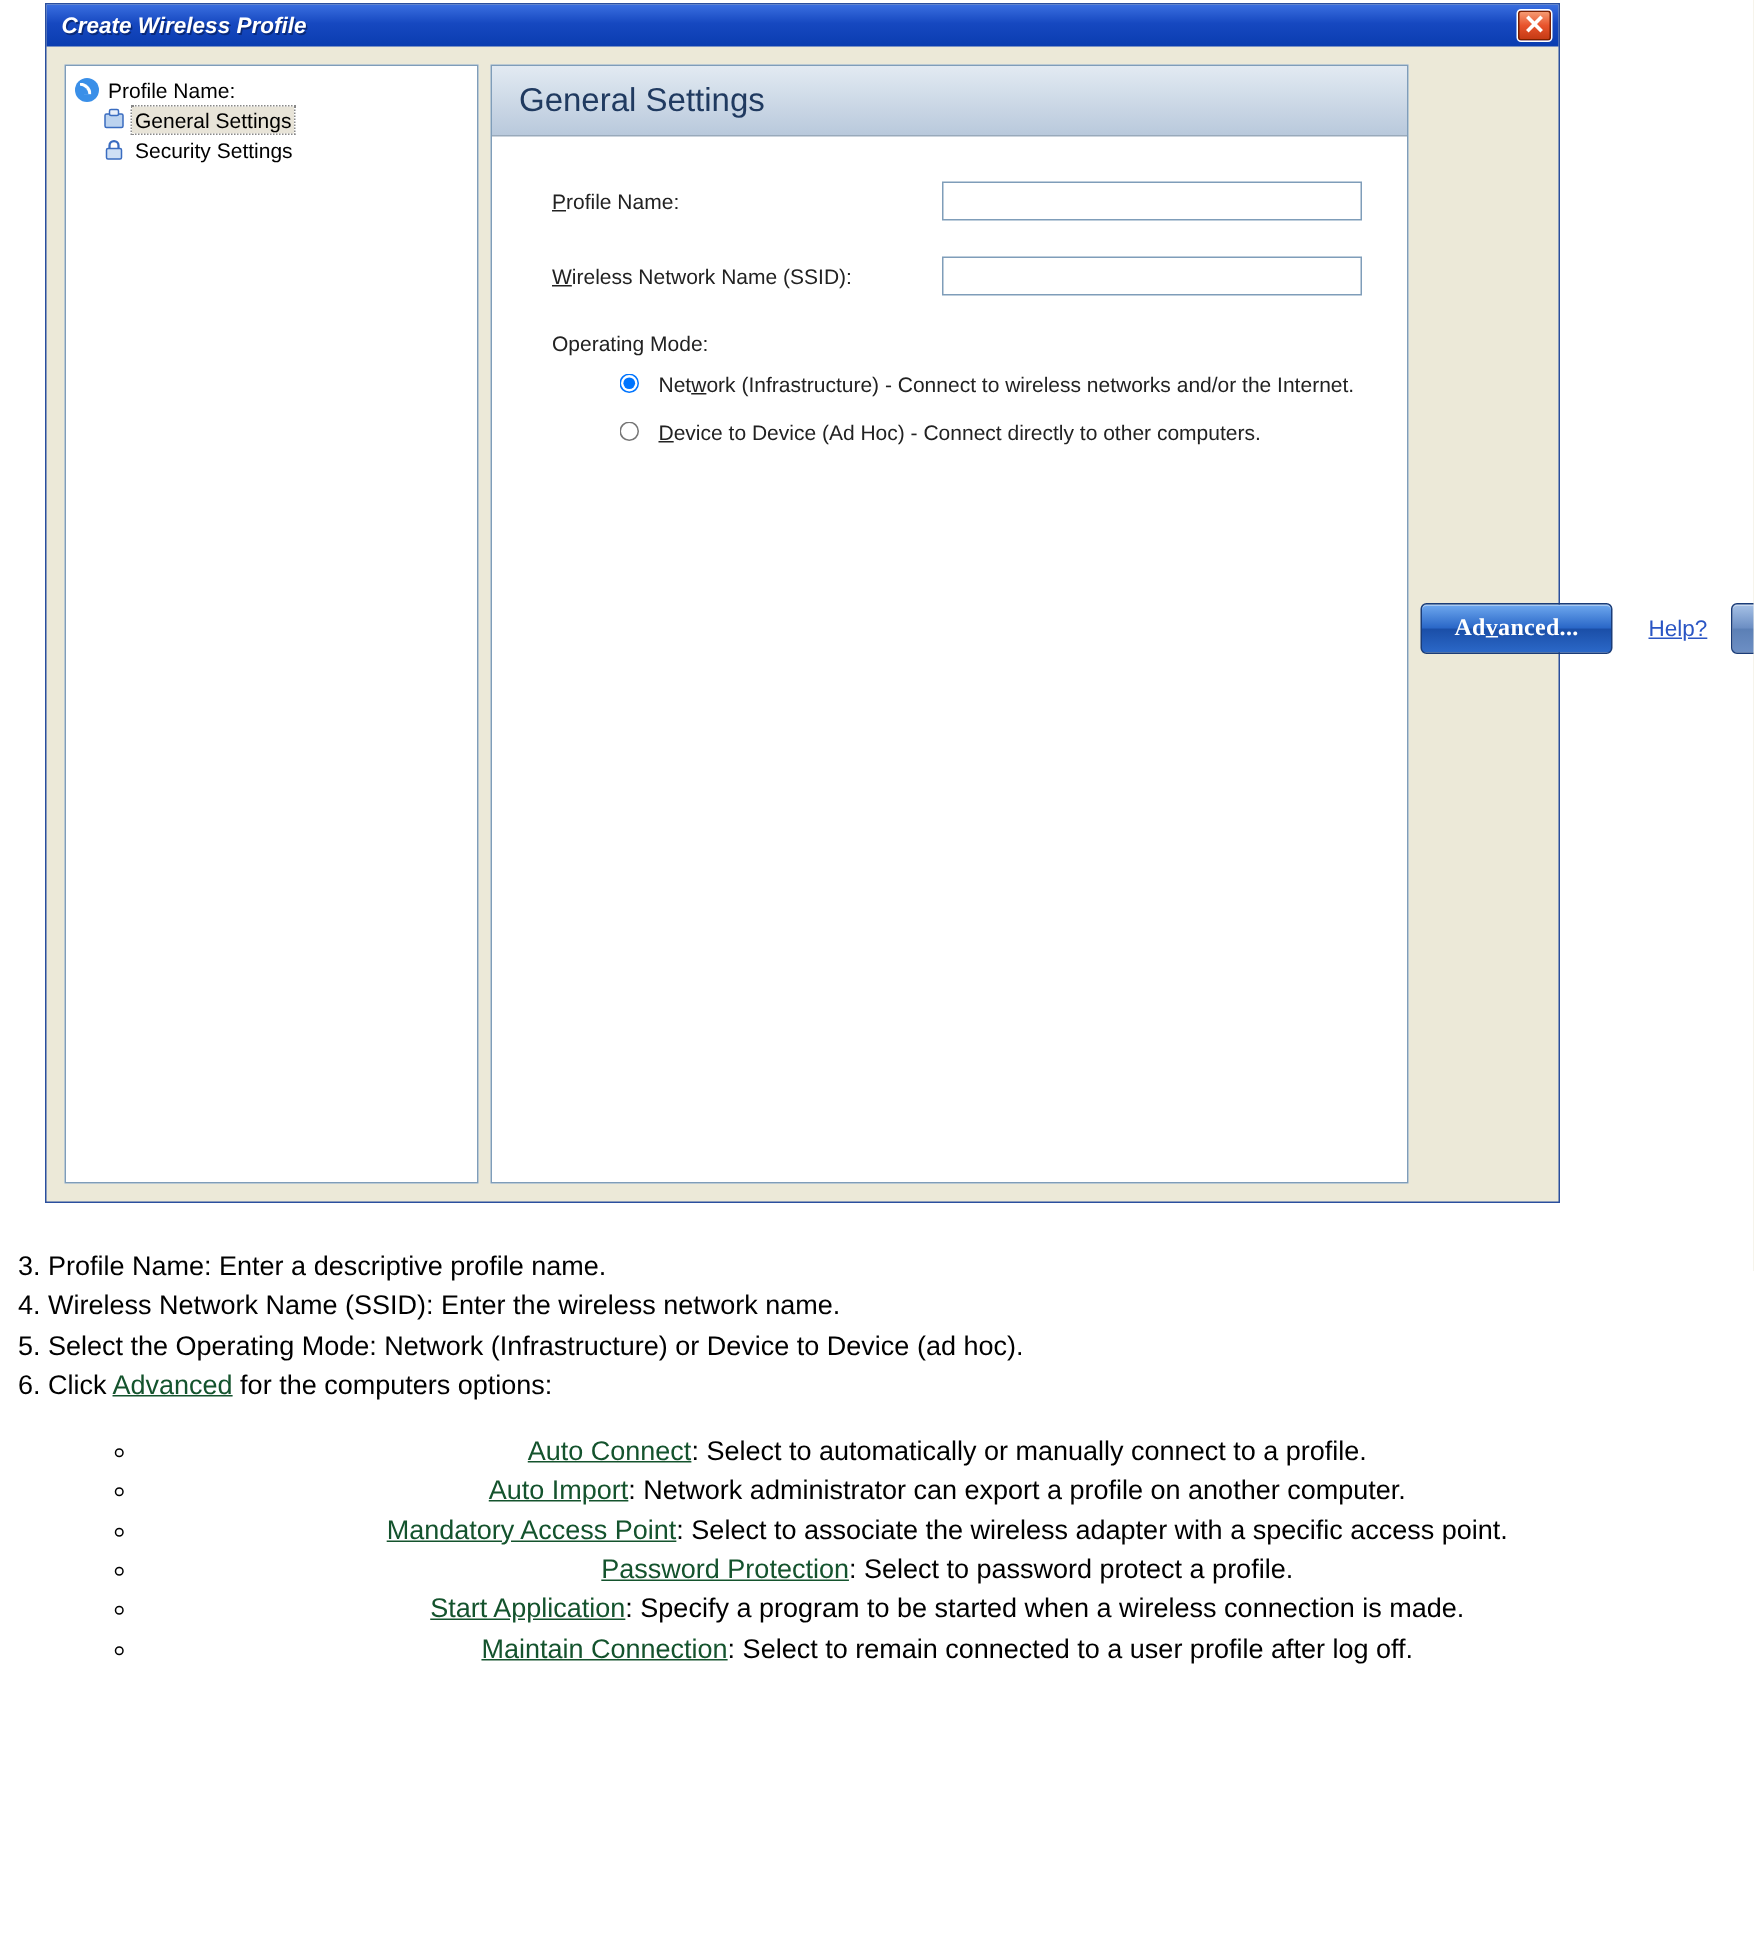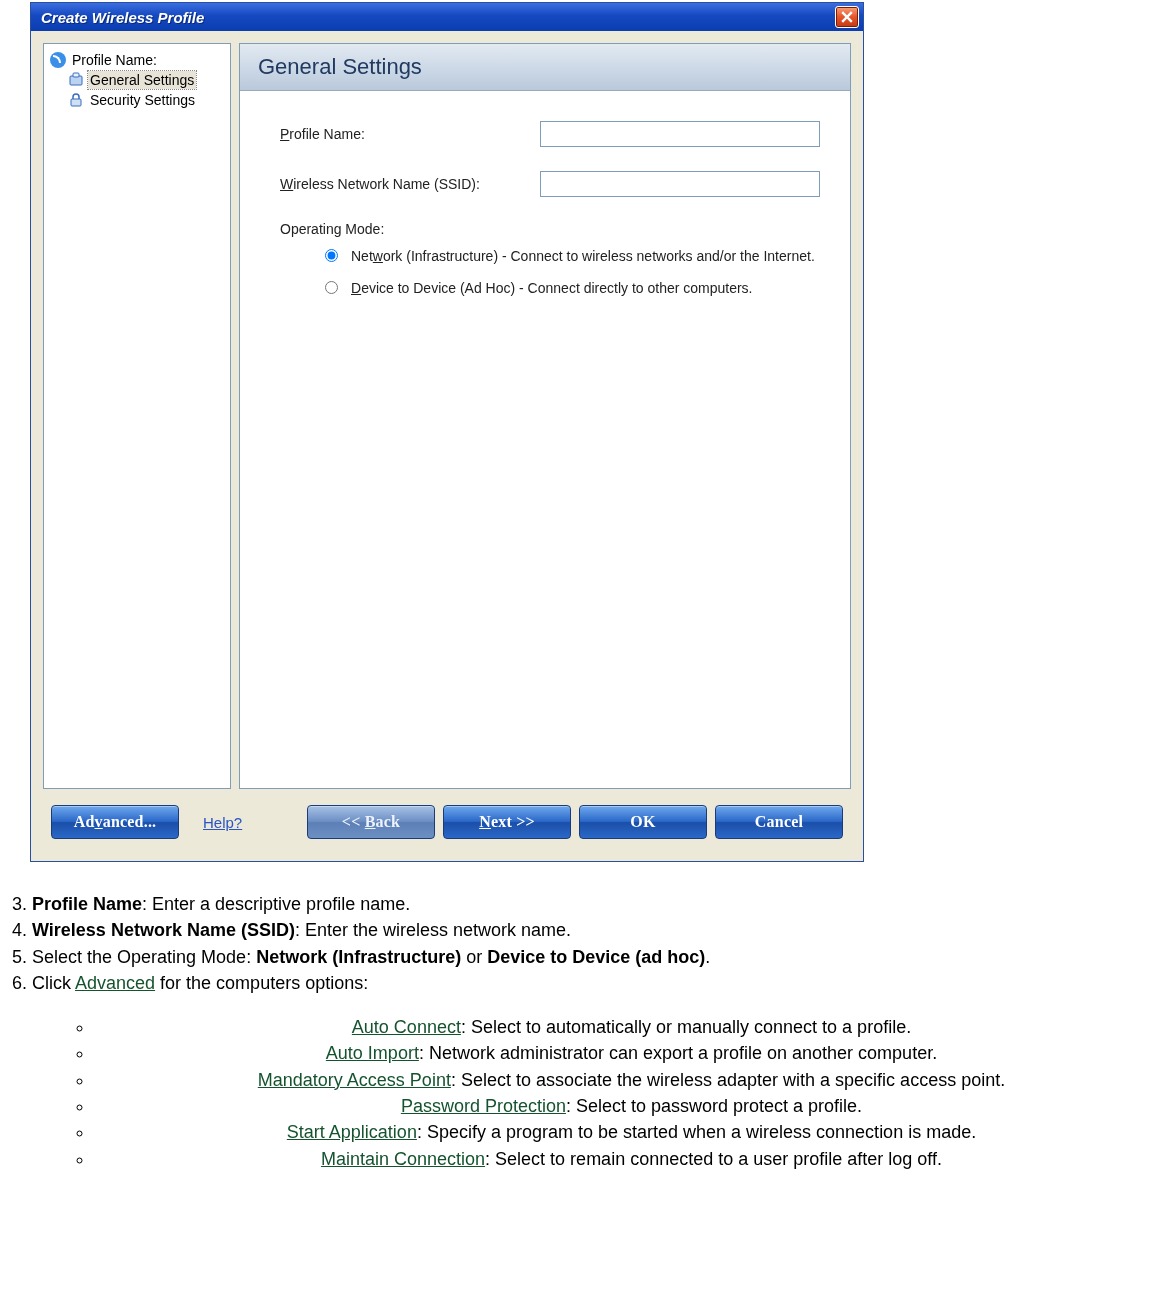--- a/index.html
+++ b/index.html
@@ -9,21 +9,21 @@
     font-size: 15px;
     background: #ffffff;
     color: #000;
   }
   .page {
     width: 1169px;
     padding: 0;
   }
   
   .dialog {
-    width: 834px;
+    width: 1010px;
     margin: 2px 0 30px 30px;
     border: 1px solid #2a4f9e;
     background: #ece9d8;
     font-family: Tahoma, sans-serif;
     box-sizing: border-box;
   }
   .titlebar {
     height: 28px;
     background: linear-gradient(to bottom, #3a6fe0 0%, #1648c0 45%, #0a3db0 100%);
     display: flex;
@@ -46,21 +46,21 @@
     border-radius: 3px;
     display: flex;
     align-items: center;
     justify-content: center;
     box-shadow: 0 0 0 1px #7a1f00 inset;
   }
   .close-btn svg { width: 12px; height: 12px; }
   .dialog-body {
     padding: 12px;
     display: flex;
-    flex-direction: column;
+    flex-direction: row;
     box-sizing: border-box;
   }
   .panes {
     display: flex;
     gap: 8px;
     flex: 1;
   }
   
   .tree {
     width: 276px;
@@ -206,21 +206,21 @@
   }
   .instructions ol > li { margin: 2px 0; }
   .instructions ul {
     list-style-type: circle;
     margin: 20px 0 0 0;
     padding-left: 62px;
     text-align: center;
   }
   .instructions ul li { margin: 2px 0; }
   .instructions a { color: #14532d; text-decoration: underline; }
-  .instructions b { font-weight: bold; }
+  .instructions b { font-weight: normal; }
 </style>
 </head>
 <body>
 
 <div class="page">
 
   <div class="dialog">
     <div class="titlebar">
       <span class="titlebar-title">Create Wireless Profile</span>
       <div class="close-btn">

